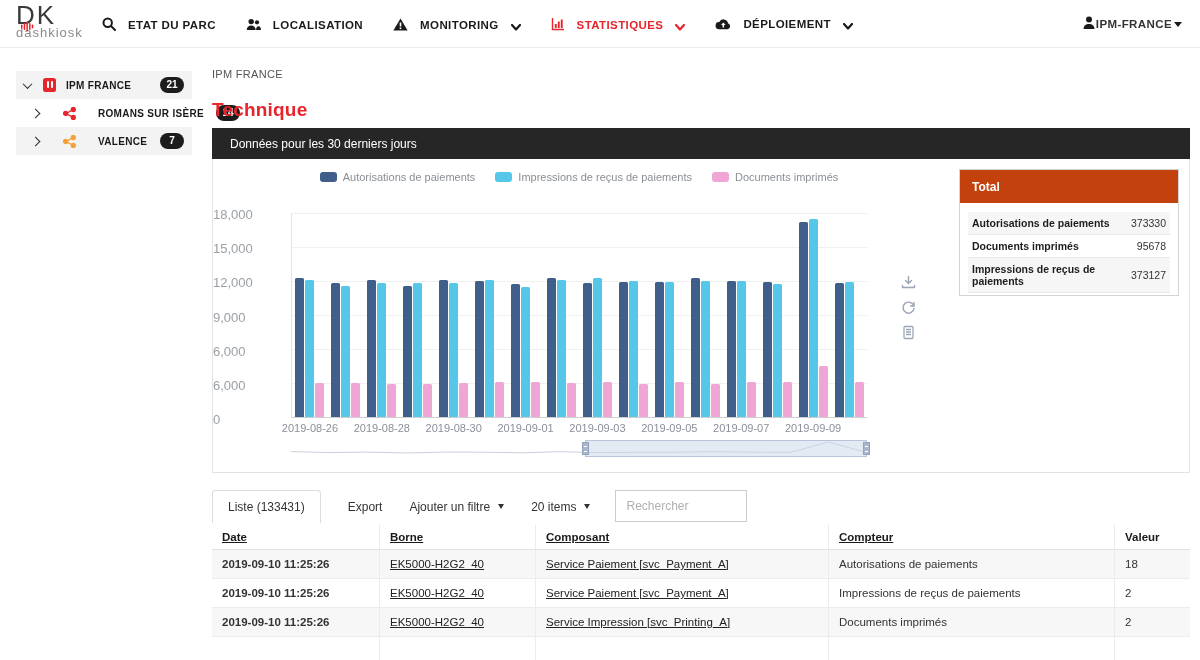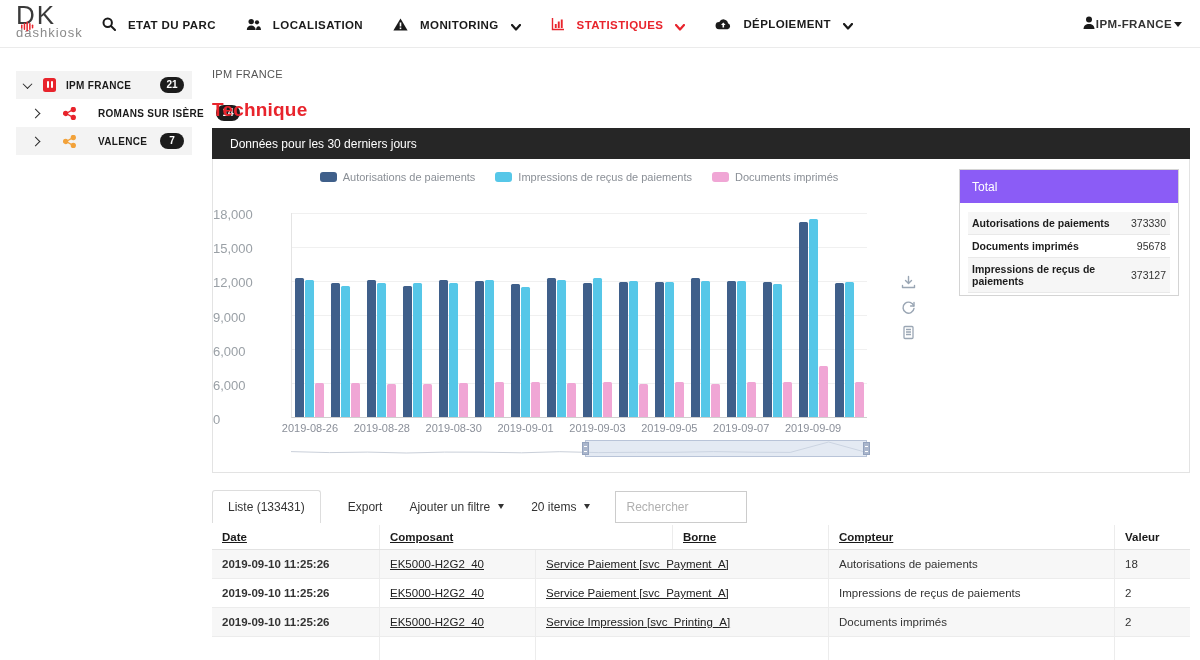--- a/index.html
+++ b/index.html
@@ -70,32 +70,32 @@
   .nav-spark { position:absolute; inset:0; }
   .nav-window { position:absolute; top:0; bottom:0; background:rgba(205,216,233,.55); border:1px solid #b9c4d8; cursor:grab; }
   .nav-handle { position:absolute; top:1px; width:7px; height:13px; background:#aab6cc; border:1px solid #93a2bd; cursor:ew-resize; }
   .nav-handle i { display:block; margin:3px auto 0; width:3px; height:6px; border-top:1px solid #fff; border-bottom:1px solid #fff; }
   .nav-handle.left { left:-4px; } .nav-handle.right { right:-4px; }
 
   .toolbox { position:absolute; left:688px; top:116px; display:flex; flex-direction:column; gap:10px; }
   .tool { cursor:pointer; color:#9aa6b4; display:flex; }
 
   .total-panel { position:absolute; left:746px; top:10px; width:220px; border:1px solid #d4d4d4; background:#fff; }
-  .total-header { height:33px; background:#8b5cf6; color:#fff; font-size:12px; font-weight:normal;
+  .total-header { height:33px; background:#c2410c; color:#fff; font-size:12px; font-weight:bold;
     display:flex; align-items:center; padding:0 12px; }
   .total-rows { padding:9px 8px 2px; }
   .total-row { display:flex; justify-content:space-between; align-items:center; padding:5px 4px;
     border-bottom:1px solid #e9e9e9; font-size:10.5px; }
   .total-row:nth-child(odd) { background:#f6f6f6; }
   .total-row .tl { font-weight:bold; color:#1d1d1d; }
   .total-row .tv { color:#333; margin-left:8px; }
 
   
   .table-section { margin-top:17px; }
-  .table-controls { display:flex; align-items:center; }
+  .table-controls { display:flex; }
   .tab-active { border:1px solid #ddd; border-bottom:none; border-radius:3px 3px 0 0; background:#fff;
     padding:9px 15px; font-size:12px; color:#333; cursor:pointer; }
   .ctrl { font-size:12px; color:#333; margin-left:27px; cursor:pointer; display:flex; align-items:center; gap:6px; }
   .ctrl .caret-solid { border-top-color:#333; border-left-width:3.5px; border-right-width:3.5px; }
   .search-box { margin-left:25px; width:132px; height:32px; border:1px solid #ccc; font-size:12px;
     padding:0 10px; color:#333; outline:none; font-family:"Liberation Sans",sans-serif; }
   .search-box::placeholder { color:#b0b0b0; }
 
   .data-table { margin-top:2px; width:978px; font-size:11.5px; }
   .t-row { display:flex; border-bottom:1px solid #ececec; }
@@ -458,22 +458,22 @@
         <div class="ctrl">
           <span>20 items</span>
           <span class="caret-solid"></span>
         </div>
         <input class="search-box" type="text" placeholder="Rechercher" style="">
       </div>
 
       <div class="data-table">
         <div class="t-row head">
           <div class="t-cell c0"><span class="sortable">Date</span></div>
+          <div class="t-cell c1"><span class="sortable">Borne</span></div>
           <div class="t-cell c2"><span class="sortable">Composant</span></div>
-          <div class="t-cell c1"><span class="sortable">Borne</span></div>
           <div class="t-cell c3"><span class="sortable">Compteur</span></div>
           <div class="t-cell c4"><span>Valeur</span></div>
         </div>
 
         <div class="t-row alt">
           <div class="t-cell c0">2019-09-10 11:25:26</div>
           <div class="t-cell c1"><span class="cell-link">EK5000-H2G2_40</span></div>
           <div class="t-cell c2"><span class="cell-link">Service Paiement [svc_Payment_A]</span></div>
           <div class="t-cell c3">Autorisations de paiements</div>
           <div class="t-cell c4">18</div>

